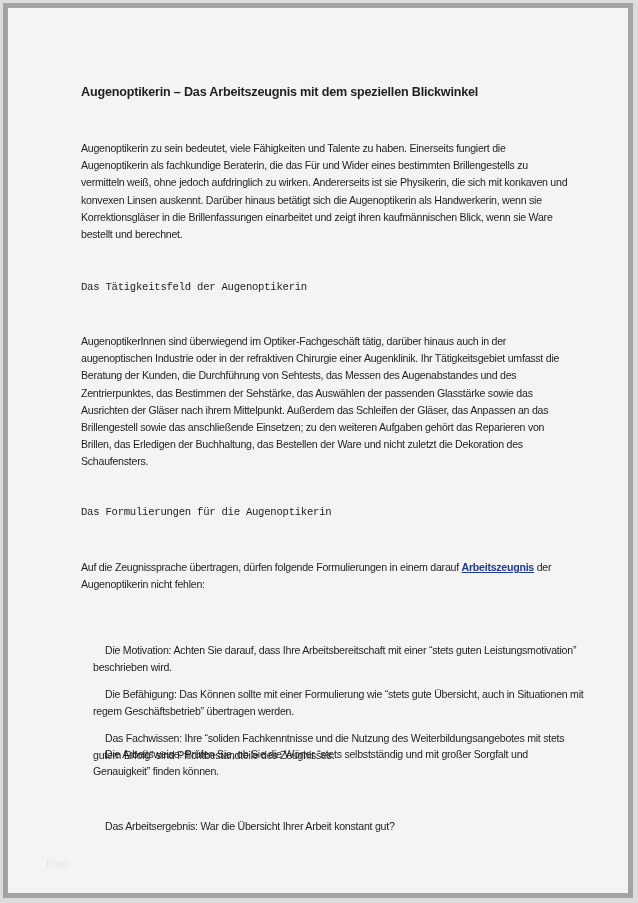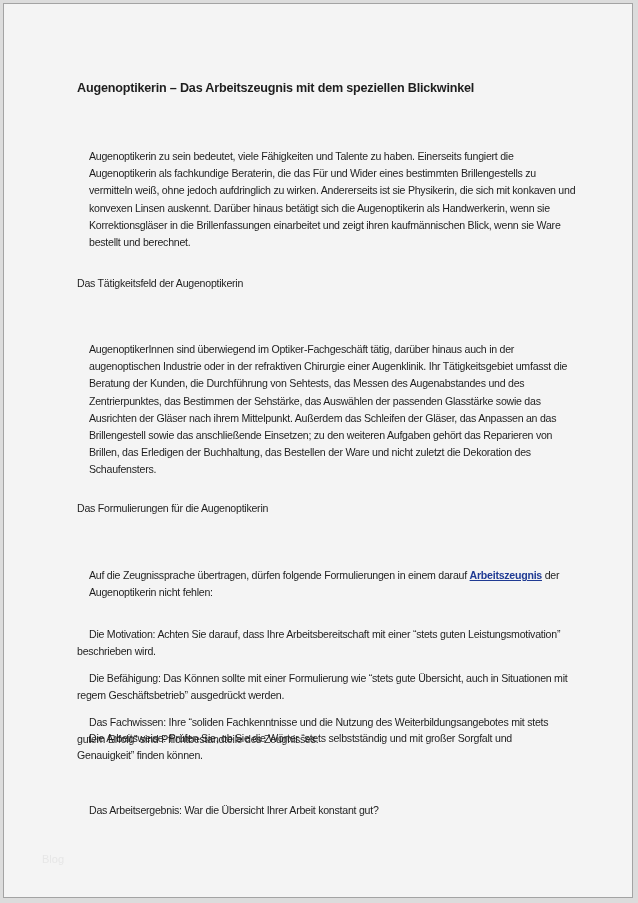--- a/index.html
+++ b/index.html
@@ -8,44 +8,44 @@
     background: #dcdcdc;
     position: relative;
     overflow: hidden;
     font-family: "Liberation Sans", sans-serif;
   }
   .page {
     position: absolute;
     left: 3px; top: 3px;
     width: 630px; height: 895px;
     background: #f4f4f4;
-    border: 1px solid #a3a3a3;
+    border: 5px solid #a3a3a3;
     box-sizing: border-box;
   }
   .content {
     position: absolute;
     left: 73px; top: 0;
     width: 492px;
     color: #1e1e1e;
     font-size: 10.6px;
     line-height: 17.2px;
     letter-spacing: -0.25px;
   }
   .title {
     position: absolute;
     top: 76px; left: 0;
     font-size: 12.6px;
     font-weight: bold;
     letter-spacing: -0.2px;
     white-space: nowrap;
     margin: 0;
   }
-  .para { position: absolute; left: 0; width: 492px; margin: 12px; }
-  .sub { position: absolute; left: 0; margin: 0; white-space: nowrap; }
-  .item { position: absolute; left: 0; width: 492px; margin: 0; text-indent: 12px; }
+  .para { position: absolute; left: 0; width: 492px; margin: 0; }
+  .sub { position: absolute; left: 0; margin: 0; white-space: nowrap; font-family: Liberation Mono, monospace; }
+  .item { position: absolute; left: 0; width: 492px; margin: 12px; text-indent: 12px; }
   a.link {
     color: #1f3a93;
     font-weight: bold;
   }
   .watermark {
     position: absolute;
     left: 38px; top: 849px;
     font-size: 11px;
     color: #e6e6e6;
   }
@@ -61,20 +61,20 @@
 
     <p class="sub" style="top:271px">Das Tätigkeitsfeld der Augenoptikerin</p>
 
     <p class="para" style="top:325px">AugenoptikerInnen sind überwiegend im Optiker-Fachgeschäft tätig, darüber hinaus auch in der augenoptischen Industrie oder in der refraktiven Chirurgie einer Augenklinik. Ihr Tätigkeitsgebiet umfasst die Beratung der Kunden, die Durchführung von Sehtests, das Messen des Augenabstandes und des Zentrierpunktes, das Bestimmen der Sehstärke, das Auswählen der passenden Glasstärke sowie das Ausrichten der Gläser nach ihrem Mittelpunkt. Außerdem das Schleifen der Gläser, das Anpassen an das Brillengestell sowie das anschließende Einsetzen; zu den weiteren Aufgaben gehört das Reparieren von Brillen, das Erledigen der Buchhaltung, das Bestellen der Ware und nicht zuletzt die Dekoration des Schaufensters.</p>
 
     <p class="sub" style="top:496px">Das Formulierungen für die Augenoptikerin</p>
 
     <p class="para" style="top:551px"><span>Auf die Zeugnissprache übertragen, dürfen folgende Formulierungen in einem darauf </span><a class="link" href="#">Arbeitszeugnis</a><span> der Augenoptikerin nicht fehlen:</span></p>
 
     <p class="item" style="top:622px">Die Motivation: Achten Sie darauf, dass Ihre Arbeitsbereitschaft mit einer “stets guten Leistungsmotivation” beschrieben wird.</p>
-    <p class="item" style="top:666px">Die Befähigung: Das Können sollte mit einer Formulierung wie “stets gute Übersicht, auch in Situationen mit regem Geschäftsbetrieb” ausgedrückt werden.</p>
+    <p class="item" style="top:666px">Die Befähigung: Das Können sollte mit einer Formulierung wie “stets gute Übersicht, auch in Situationen mit regem Geschäftsbetrieb” übertragen werden.</p>
     <p class="item" style="top:710px">Das Fachwissen: Ihre “soliden Fachkenntnisse und die Nutzung des Weiterbildungsangebotes mit stets gutem Erfolg” sind Pflichtbestandteile des Zeugnisses.</p>
     <p class="item" style="top:726px">Die Arbeitsweise: Prüfen Sie, ob Sie die Wörter “stets selbstständig und mit großer Sorgfalt und Genauigkeit” finden können.</p>
     <p class="item" style="top:798px">Das Arbeitsergebnis: War die Übersicht Ihrer Arbeit konstant gut?</p>
   </div>
 
   <div class="watermark">Blog</div>
 </div>
 
 </body></html>

